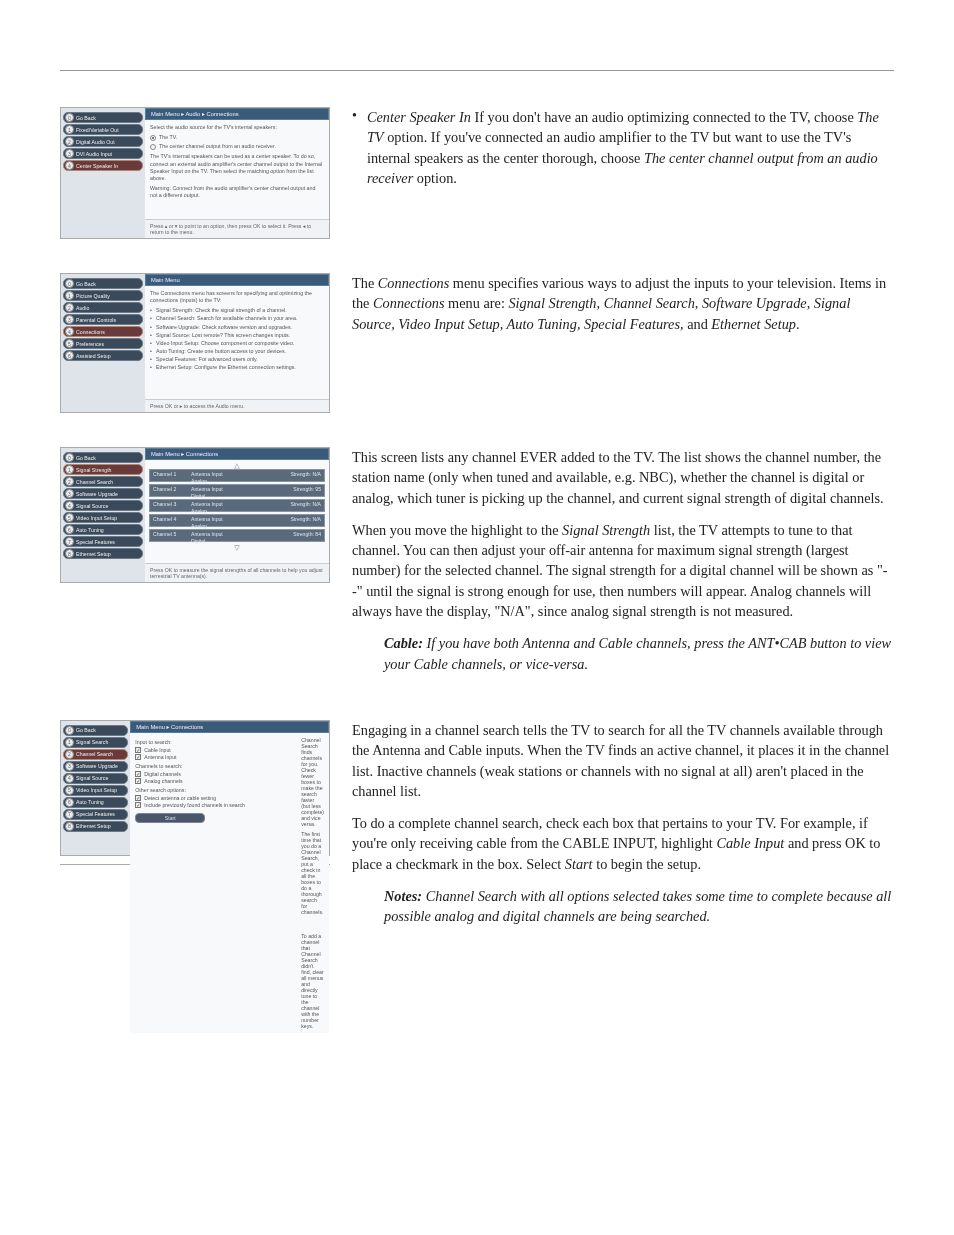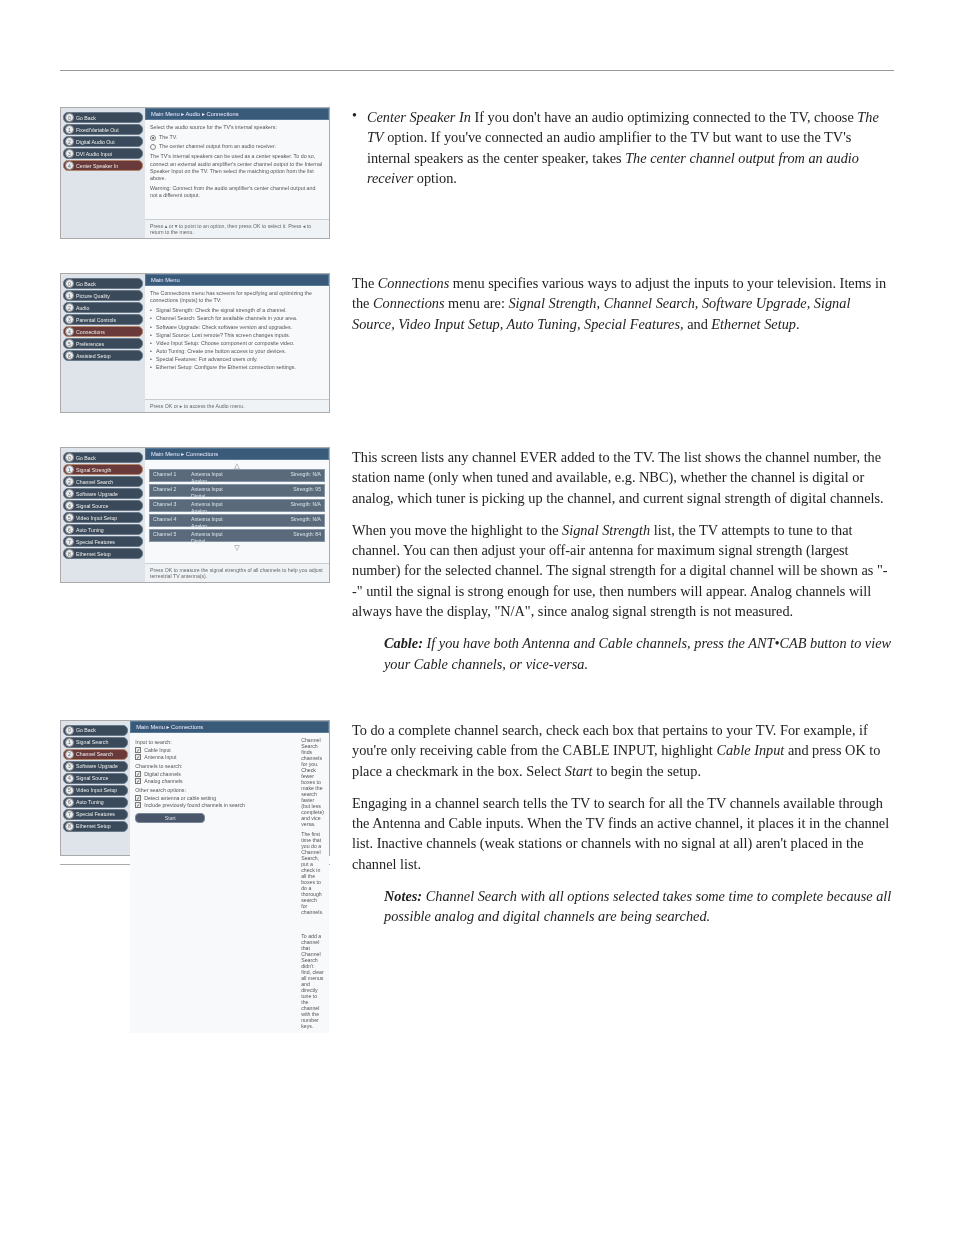--- a/index.html
+++ b/index.html
@@ -97,21 +97,21 @@
           <p style="margin-top:3px">The TV's internal speakers can be used as a center speaker. To do so, connect an external audio amplifier's center channel output to the Internal Speaker Input on the TV. Then select the matching option from the list above.</p>
           <p>Warning: Connect from the audio amplifier's center channel output and not a different output.</p>
         </div>
         <div class="hint">Press ▴ or ▾ to point to an option, then press OK to select it. Press ◂ to return to the menu.</div>
       </div>
     </div>
   </div>
   <div class="right-col">
     <div class="bullet">
       <div class="dot">•</div>
-      <p><em>Center Speaker In</em><span>   If you don't have an audio optimizing connected to the TV, choose </span><em>The TV</em><span> option. If you've connected an audio amplifier to the TV but want to use the TV's internal speakers as the center speaker, takes </span><em>The center channel output from an audio receiver</em><span> option.</span></p>
+      <p><em>Center Speaker In</em><span>   If you don't have an audio optimizing connected to the TV, choose </span><em>The TV</em><span> option. If you've connected an audio amplifier to the TV but want to use the TV's internal speakers as the center thorough, choose </span><em>The center channel output from an audio receiver</em><span> option.</span></p>
     </div>
   </div>
 </div>
 
 <div class="row">
   <div class="left-col">
     <div class="shot" style="height:140px;">
       <div class="menu-col">
         <div class="menu-item plain">
               <span class="num">0</span>
@@ -350,19 +350,19 @@
             <p style="margin-bottom:4px">The first time that you do a Channel Search, put a check in all the boxes to do a thorough search for channels.</p>
             <p style="margin-top:18px">To add a channel that Channel Search didn't find, clear all menus and directly tune to the channel with the number keys.</p>
           </div>
         </div>
         <div class="hint">Press OK to start a Channel Search using only the search features that are checked above.</div>
       </div>
     </div>
     <hr class="thin">
   </div>
   <div class="right-col">
+    <p>Engaging in a channel search tells the TV to search for all the TV channels available through the Antenna and Cable inputs. When the TV finds an active channel, it places it in the channel list. Inactive channels (weak stations or channels with no signal at all) aren't placed in the channel list.</p>
     <p><span>To do a complete channel search, check each box that pertains to your TV. For example, if you're only receiving cable from the CABLE INPUT, highlight </span><em>Cable Input</em><span> and press OK to place a checkmark in the box. Select </span><em>Start</em><span> to begin the setup.</span></p>
-    <p>Engaging in a channel search tells the TV to search for all the TV channels available through the Antenna and Cable inputs. When the TV finds an active channel, it places it in the channel list. Inactive channels (weak stations or channels with no signal at all) aren't placed in the channel list.</p>
     <p class="note"><strong class="ital">Notes:</strong><em> Channel Search with all options selected takes some time to complete because all possible analog and digital channels are being searched.</em></p>
   </div>
 </div>
 
 </div>
 
 </body></html>

